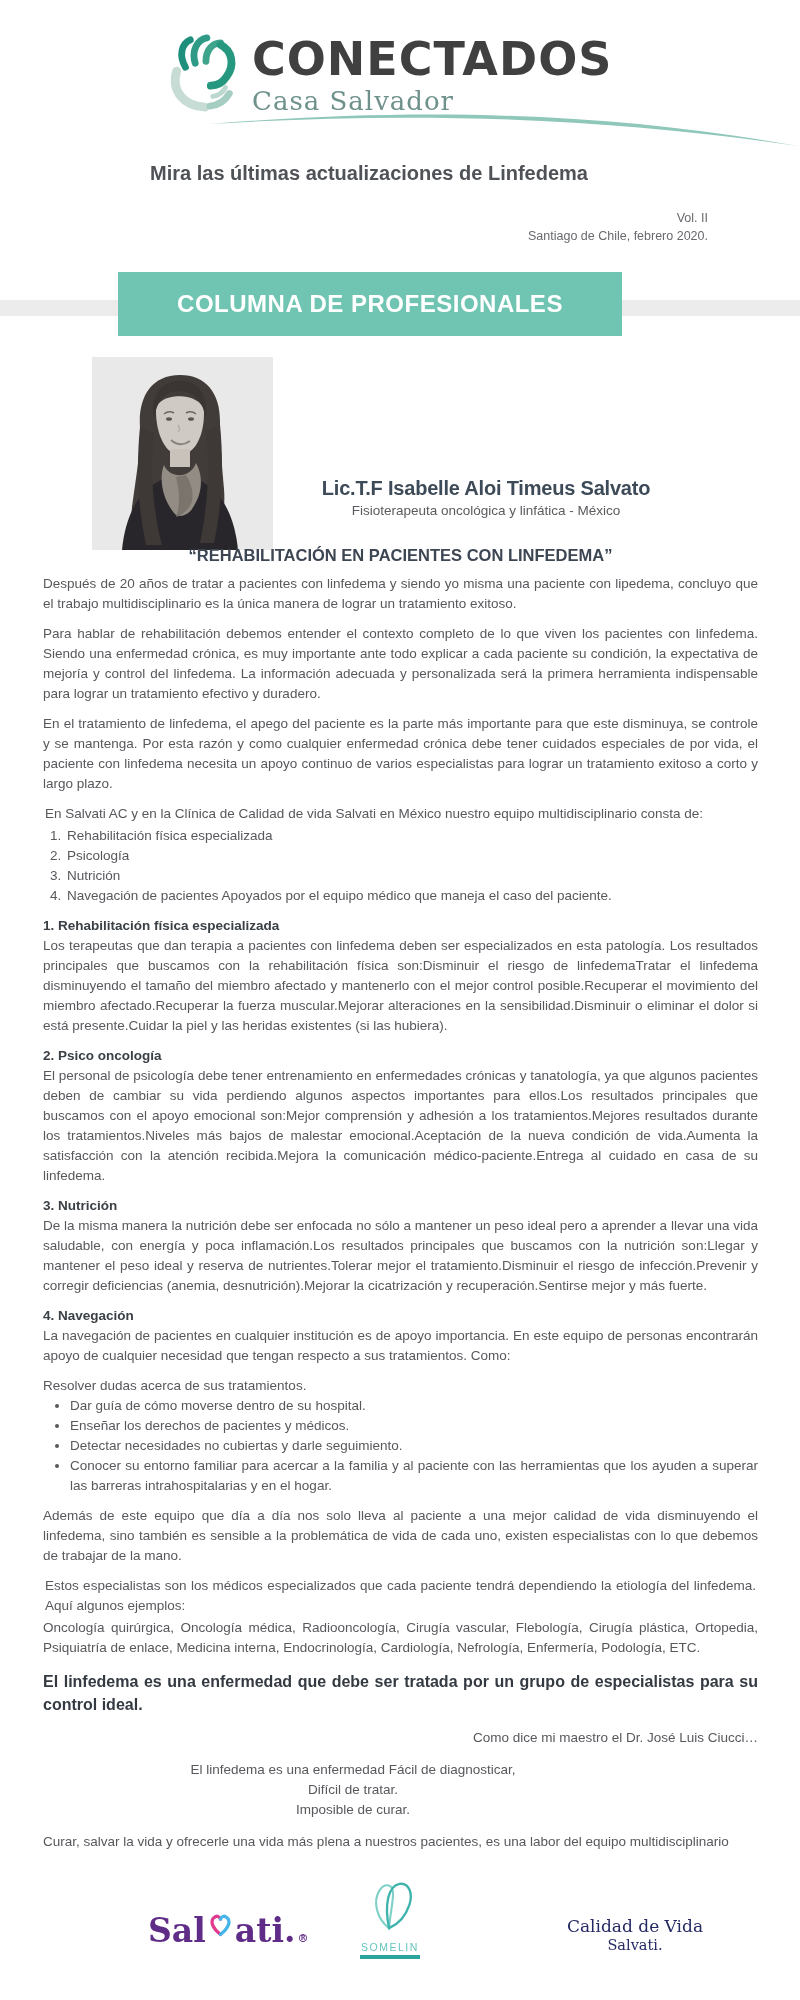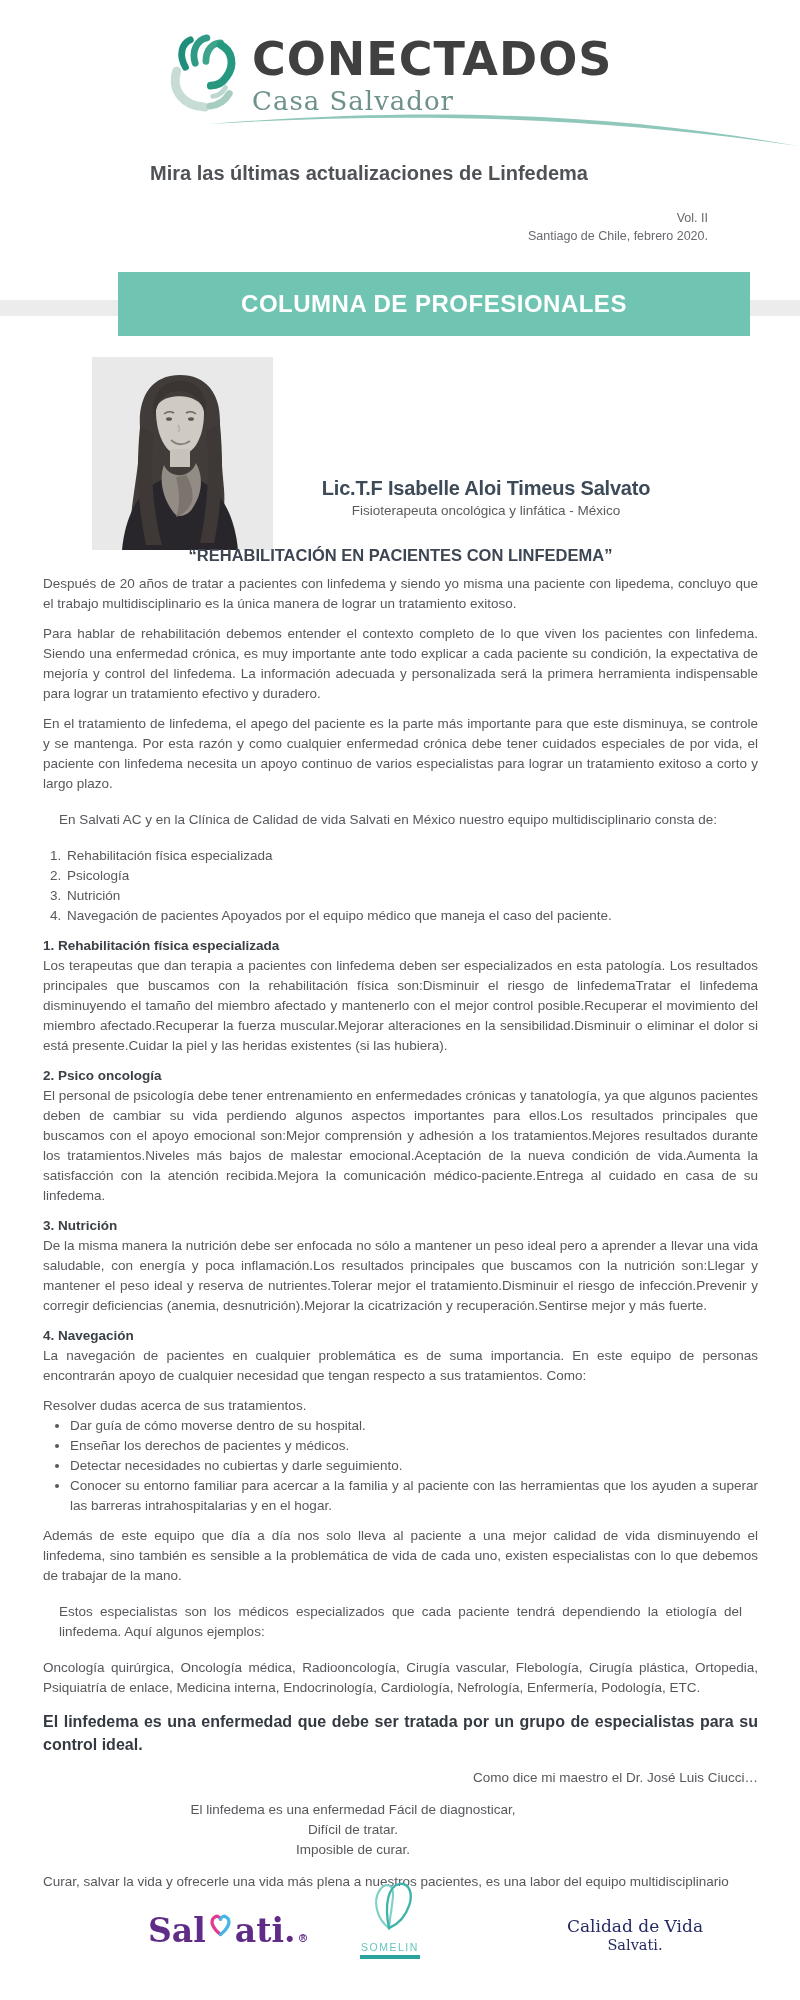--- a/index.html
+++ b/index.html
@@ -11,21 +11,21 @@
   #brand-name{position:absolute;left:252px;top:32px;font-family:"DejaVu Sans",sans-serif;
               font-weight:bold;font-size:46px;letter-spacing:1px;color:#404040;}
   #brand-sub{position:absolute;left:252px;top:86px;font-family:"DejaVu Serif",serif;
              font-size:26px;letter-spacing:1px;color:#6e918c;}
   #swoosh{position:absolute;left:0;top:112px;}
   #main-title{position:absolute;left:0;top:162px;width:738px;text-align:center;
               font-weight:bold;font-size:20px;color:#4f5256;}
   #issue-info{position:absolute;top:209px;right:92px;text-align:right;
               font-size:12.5px;line-height:18px;color:#68696d;}
   #stripe{position:absolute;left:0;top:300px;width:800px;height:16px;background:#ececec;z-index:1;}
-  #banner{position:absolute;left:118px;top:272px;width:632px;height:64px;background:#6fc5b2;z-index:2;
+  #banner{position:absolute;left:118px;top:272px;width:504px;height:64px;background:#6fc5b2;z-index:2;
           display:flex;align-items:center;justify-content:center;
           font-weight:bold;font-size:24px;letter-spacing:.5px;color:#ffffff;}
 
   
   #photo{position:absolute;left:92px;top:357px;width:181px;height:193px;}
   #author{position:absolute;left:268px;top:477px;width:436px;text-align:center;}
   #author-name{font-weight:bold;font-size:20px;letter-spacing:-.2px;white-space:nowrap;color:#3d4a57;}
   #author-role{font-size:13.5px;margin-top:3px;color:#5a5b5f;}
 
   
@@ -33,21 +33,21 @@
   #headline{text-align:center;font-weight:bold;font-size:16.5px;line-height:20px;color:#3d4653;margin:0 0 9px;}
   .para{margin:0 0 10px;text-align:justify;}
   .sec{margin:0 0 10px;}
   .sec-title{font-weight:bold;color:#3a4046;}
   .sec-body{text-align:justify;}
   ol.team{margin:0 0 10px;padding-left:22px;}
   ol.team li{padding-left:2px;}
   .list-intro{margin:0;text-align:justify;}
   ul.bullets{margin:0 0 10px;padding-left:27px;list-style:disc;}
   ul.bullets li{text-align:justify;}
-  .tight{margin:16px;}
+  .tight{margin:2px;}
   #bold-statement{font-weight:bold;font-size:16px;line-height:23px;color:#343a42;
                   text-align:justify;margin:12px 0 12px;}
   #mentor{margin:0 0 12px;text-align:right;}
   #quote{width:620px;text-align:center;margin:0 0 12px;}
   #final{text-align:justify;margin:0;}
 
   
   #salvati{position:absolute;left:148px;top:1908px;display:flex;align-items:flex-end;
            font-family:"DejaVu Serif",serif;font-weight:bold;font-size:33px;color:#5f2c87;}
   #salvati .heart{margin:0 1px 3px;}
@@ -146,21 +146,21 @@
       <div class="sec-body">El personal de psicología debe tener entrenamiento en enfermedades crónicas y tanatología, ya que algunos pacientes deben de cambiar su vida perdiendo algunos aspectos importantes para ellos.Los resultados principales que buscamos con el apoyo emocional son:Mejor comprensión y adhesión a los tratamientos.Mejores resultados durante los tratamientos.Niveles más bajos de malestar emocional.Aceptación de la nueva condición de vida.Aumenta la satisfacción con la atención recibida.Mejora la comunicación médico-paciente.Entrega al cuidado en casa de su linfedema.</div>
     </div>
 
     <div class="sec">
       <div class="sec-title">3. Nutrición</div>
       <div class="sec-body">De la misma manera la nutrición debe ser enfocada no sólo a mantener un peso ideal pero a aprender a llevar una vida saludable, con energía y poca inflamación.Los resultados principales que buscamos con la nutrición son:Llegar y mantener  el peso ideal y reserva de nutrientes.Tolerar mejor el tratamiento.Disminuir el riesgo de infección.Prevenir y corregir deficiencias (anemia, desnutrición).Mejorar la cicatrización y recuperación.Sentirse mejor y más fuerte.</div>
     </div>
 
     <div class="sec">
       <div class="sec-title">4. Navegación</div>
-      <div class="sec-body">La navegación de pacientes en cualquier problemática es de suma importancia. En este equipo de personas encontrarán apoyo de cualquier necesidad que tengan respecto a sus tratamientos. Como:</div>
+      <div class="sec-body">La navegación de pacientes en cualquier institución es de apoyo importancia. En este equipo de personas encontrarán apoyo de cualquier necesidad que tengan respecto a sus tratamientos. Como:</div>
     </div>
 
     <p class="para list-intro">Resolver dudas acerca de sus tratamientos.</p>
     <ul class="bullets">
       <li>Dar guía de cómo moverse dentro de su hospital.</li>
       <li>Enseñar los derechos de pacientes y médicos.</li>
       <li>Detectar necesidades no cubiertas y darle seguimiento.</li>
       <li>Conocer su entorno familiar para acercar a la familia y al paciente con las herramientas que los ayuden a superar las barreras intrahospitalarias y en el hogar.</li>
     </ul>
 

